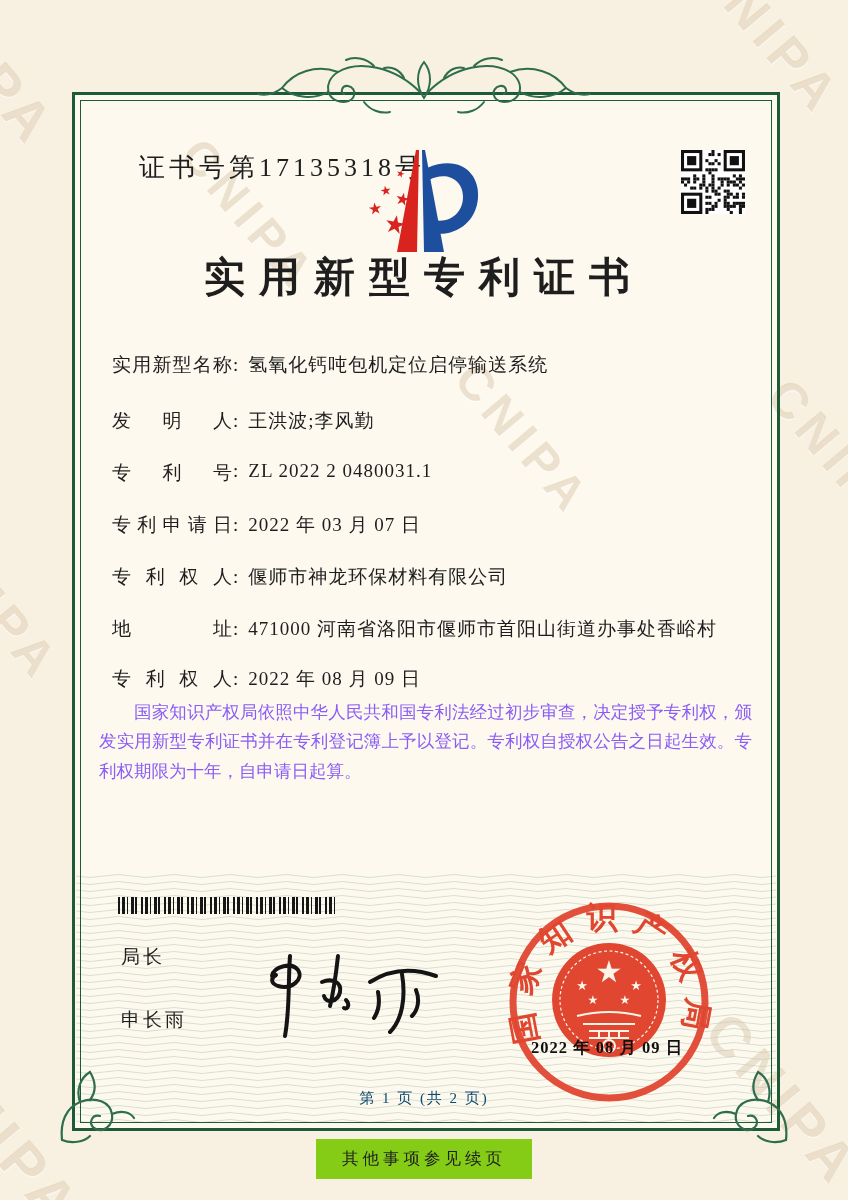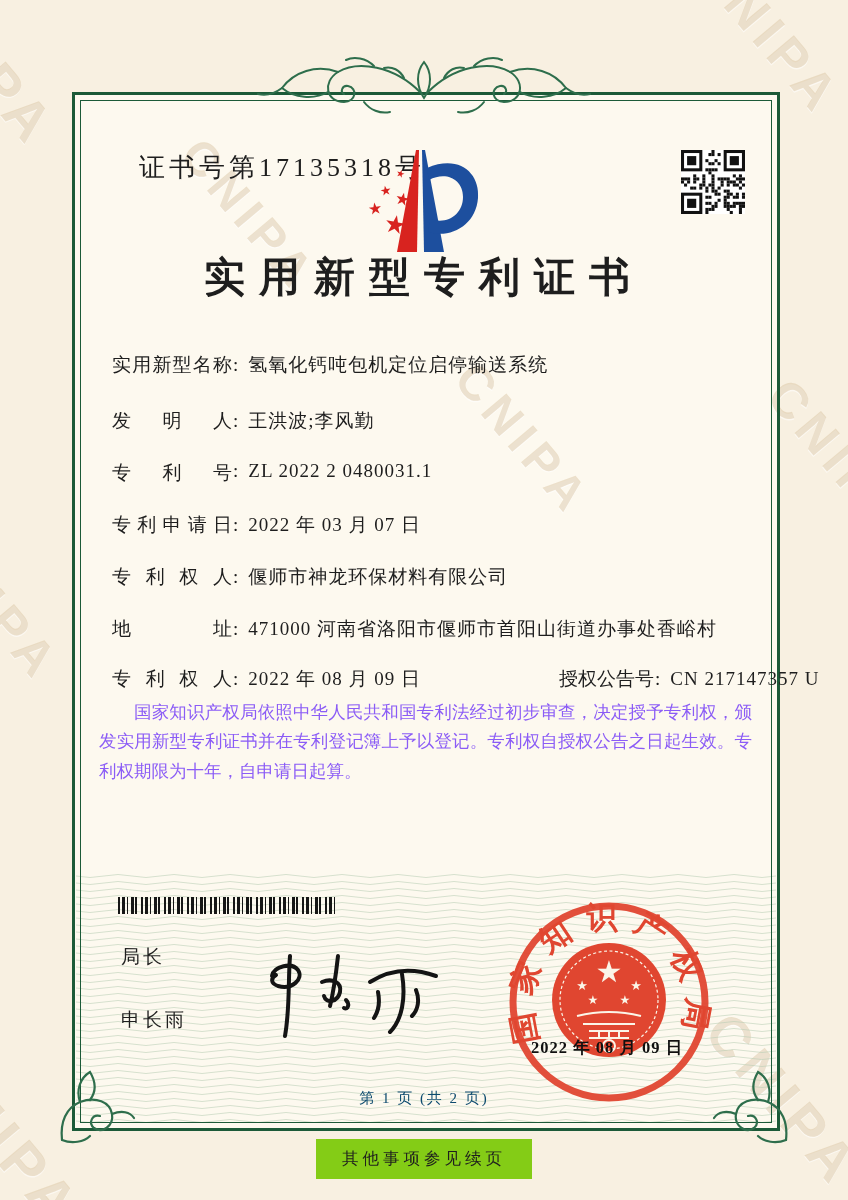--- a/index.html
+++ b/index.html
@@ -317,23 +317,20 @@
   <span class="flabel">专利申请日</span><span class="fcolon">:</span><span class="fvalue">2022 年 03 月 07 日</span>
 </div>
 <div class="frow" style="top:564px;">
   <span class="flabel">专利权人</span><span class="fcolon">:</span><span class="fvalue">偃师市神龙环保材料有限公司</span>
 </div>
 <div class="frow" style="top:616px;">
   <span class="flabel">地址</span><span class="fcolon">:</span><span class="fvalue">471000 河南省洛阳市偃师市首阳山街道办事处香峪村</span>
 </div>
 <div class="frow" style="top:666px;width:640px;">
   <span class="flabel">专利权人</span><span class="fcolon">:</span><span class="fvalue">2022 年 08 月 09 日</span>
-  <span class="grant2">
-    <span>授权公告号</span><span class="fcolon">:</span><span class="fvalue">CN 217147357 U</span>
-  </span>
 </div>
 
 <div class="abs bodytext">
   <p>国家知识产权局依照中华人民共和国专利法经过初步审查，决定授予专利权，颁发实用新型专利证书并在专利登记簿上予以登记。专利权自授权公告之日起生效。专利权期限为十年，自申请日起算。</p>
 </div>
 
 <div class="abs barcode"></div>
 
 <div class="abs director-title">局长</div>
 <div class="abs director-name">申长雨</div>

